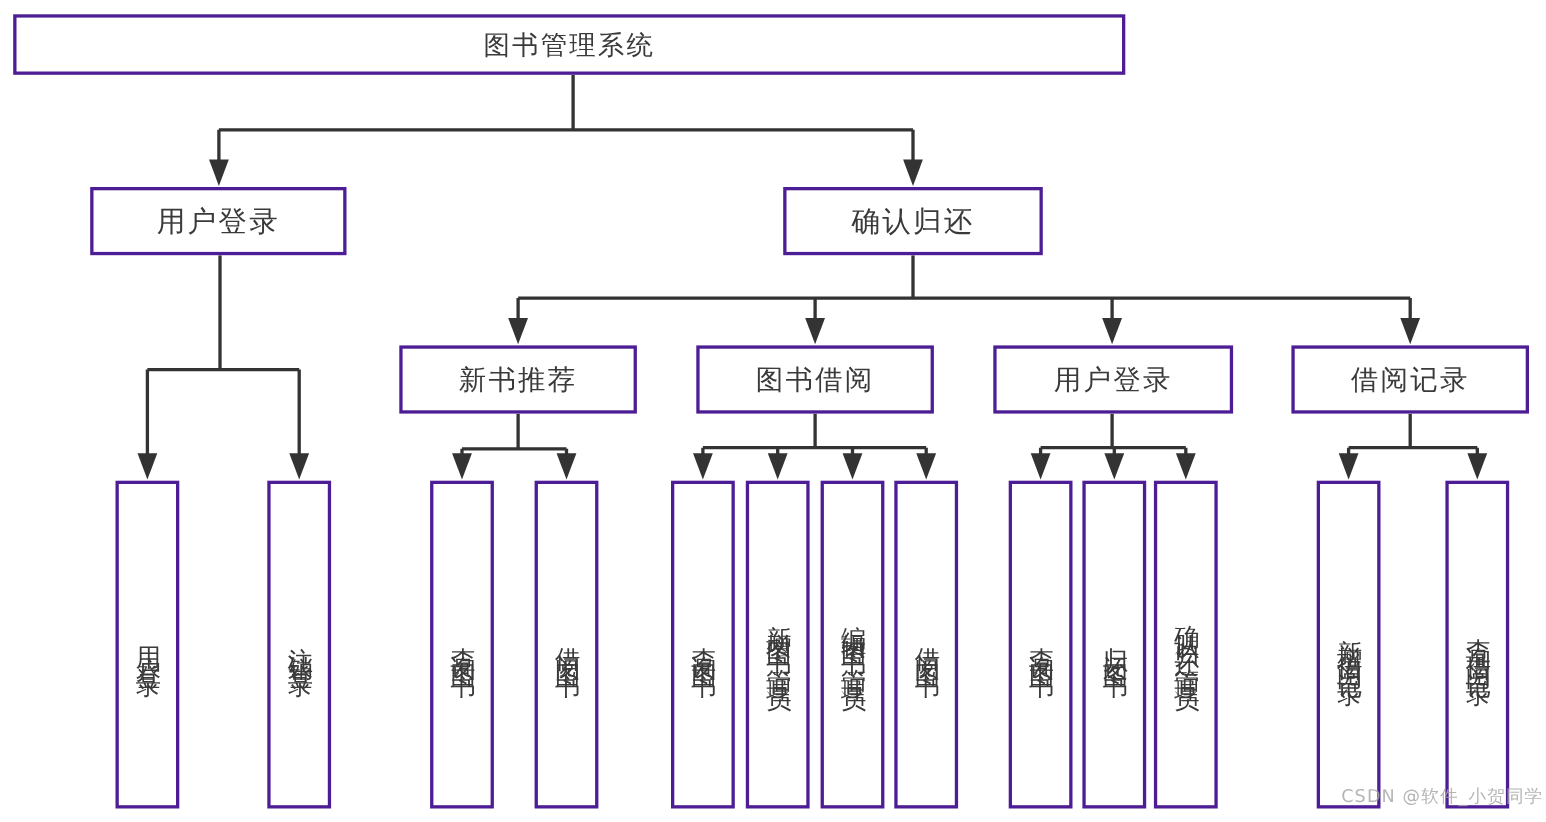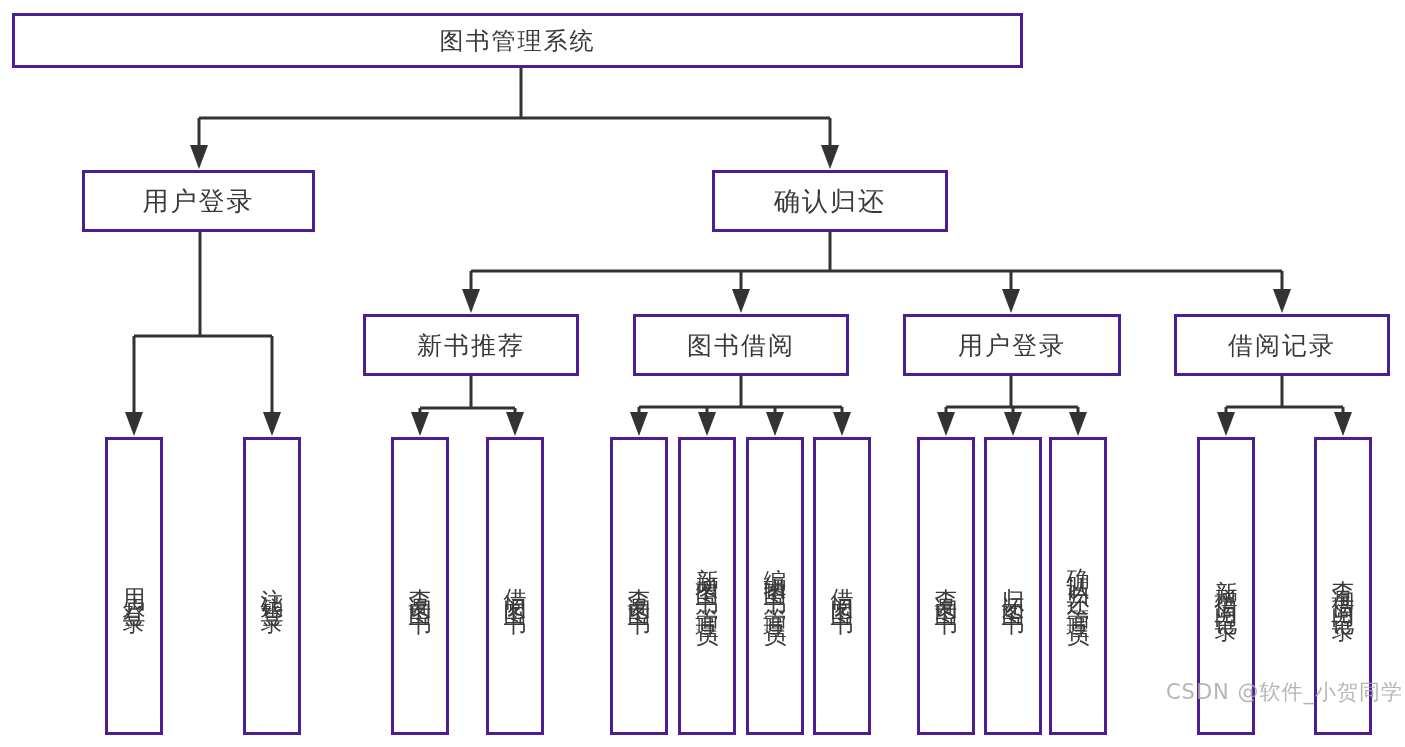--- a/index.html
+++ b/index.html
@@ -47,23 +47,23 @@
     text-orientation: mixed;
     font-size: 23px;
     letter-spacing: 8px;
     line-height: 1;
     width: 58px;
     height: 298px;
   }
   .watermark {
     position: absolute;
     right: 2px;
-    top: 678px;
+    top: 714px;
     z-index: 5;
-    font-size: 21px;
+    font-size: 16px;
     letter-spacing: 1px;
     color: rgba(168, 168, 168, 0.85);
     white-space: nowrap;
   }
 </style>
 </head>
 <body>
 
 <div class="canvas">
 

